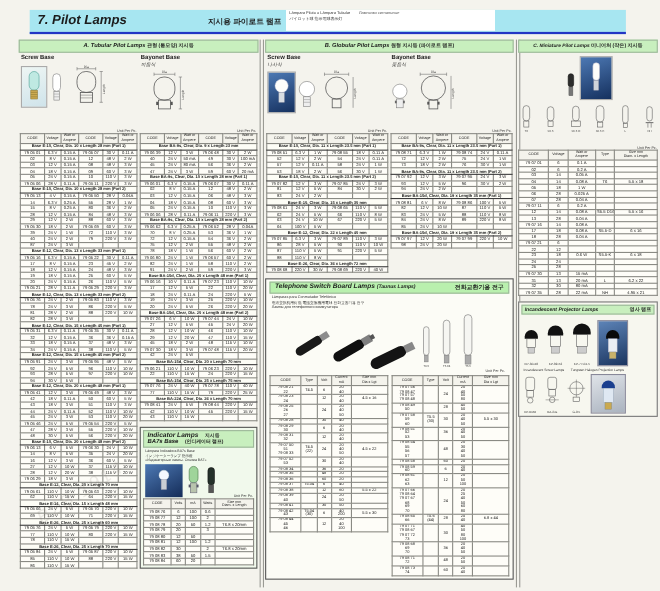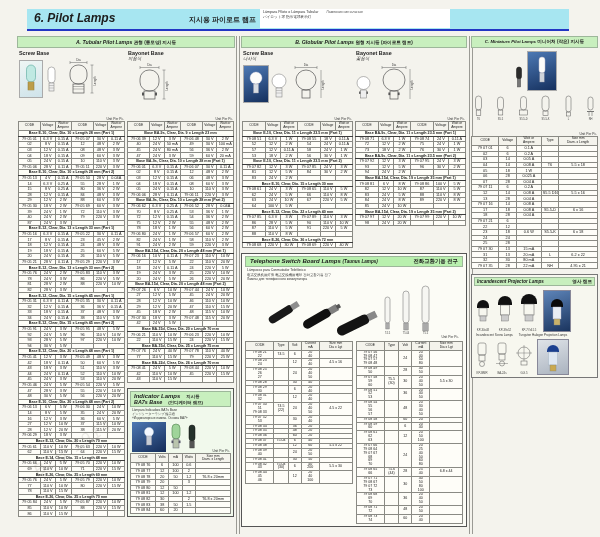--- a/index.html
+++ b/index.html
@@ -88,21 +88,21 @@
   .projphoto2{width:30px;height:34px;background:linear-gradient(160deg,#dfe3e8,#aab3bf);border:0.5px solid #889;display:flex;align-items:center;justify-content:center;}
   
   .wm{position:absolute;left:28px;top:438px;font-size:17px;font-style:italic;color:rgba(110,100,90,0.13);transform:rotate(-33deg);letter-spacing:2px;}
 </style>
 </head>
 <body>
 
 <div>
 
   <div class="topbar">
-    <span class="title">6. Pilot Lamps</span>
+    <span class="title">7. Pilot Lamps</span>
     <span class="title-kr">지시용 파이로트 램프</span>
     <div class="transbox">
       <div><span>Lámpara Piloto o Lámpara Tubular</span><span class="ru">Лампочки сигнальные</span></div>
       <div>パイロット球  指示電球表示灯</div>
     </div>
   </div>
 
   <div class="vsep vsep1"></div>
   <div class="vsep vsep2"></div>
 

